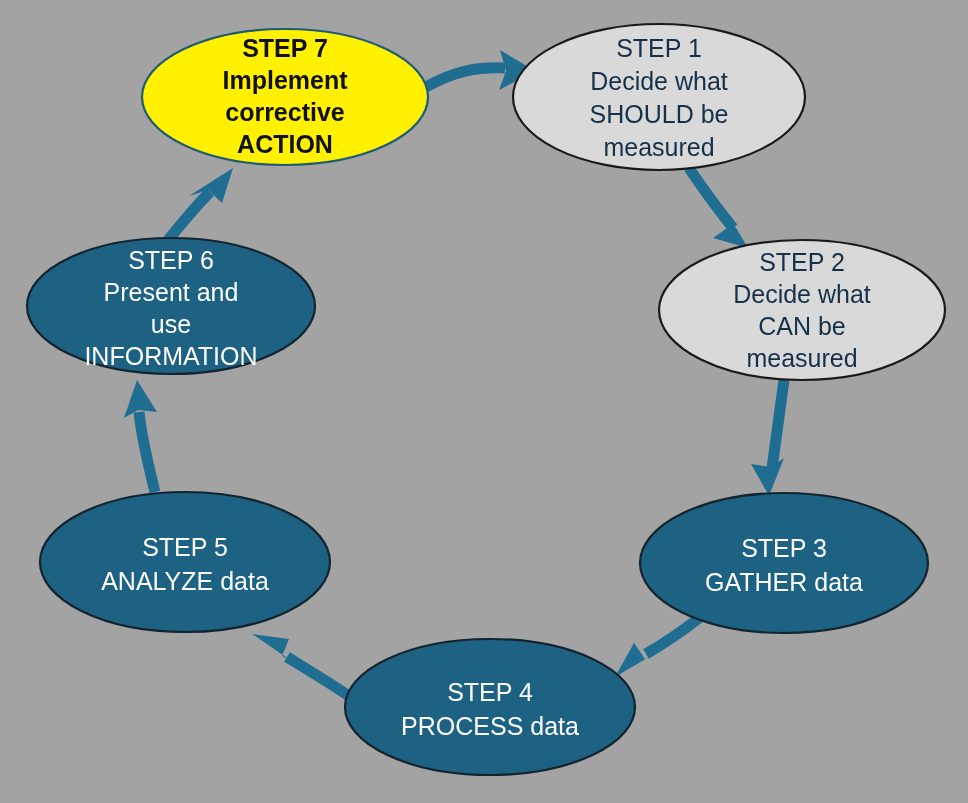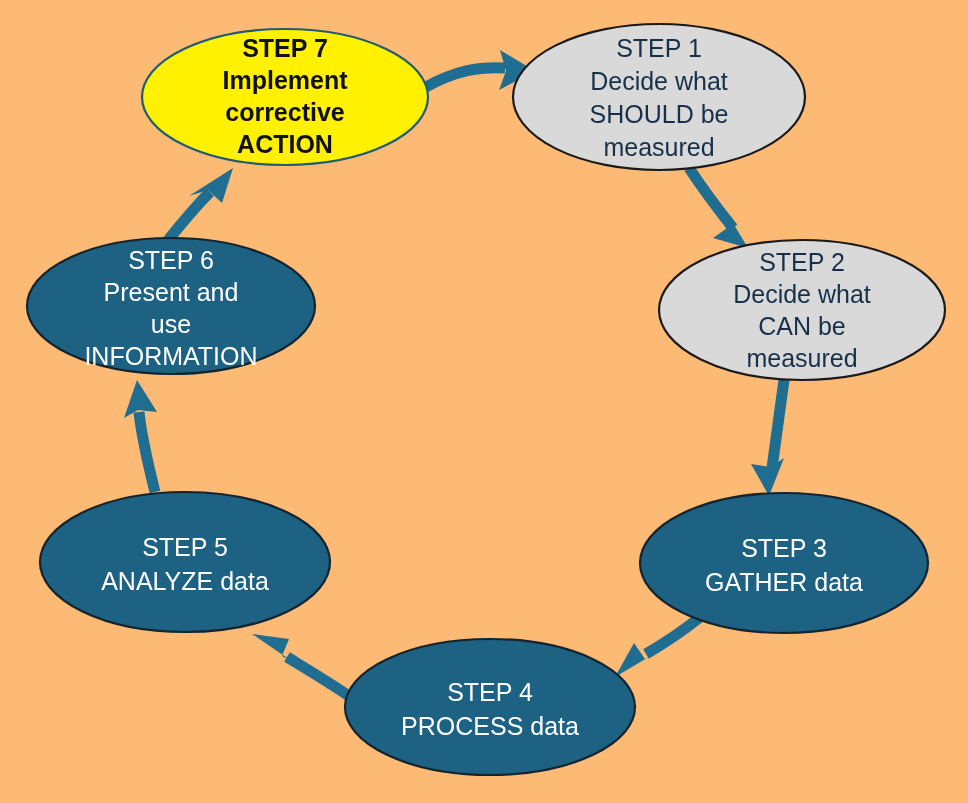--- a/index.html
+++ b/index.html
@@ -10,21 +10,21 @@
   body {
     width: 968px;
     height: 803px;
     overflow: hidden;
     font-family: "Liberation Sans", sans-serif;
   }
   #diagram-root {
     position: relative;
     width: 968px;
     height: 803px;
-    background: #fdba74;
+    background: #a3a3a3;
   }
   svg.cycle-svg {
     display: block;
     width: 968px;
     height: 803px;
   }
   .node-ellipse {
     stroke-width: 2.2;
   }
   .node-text {

